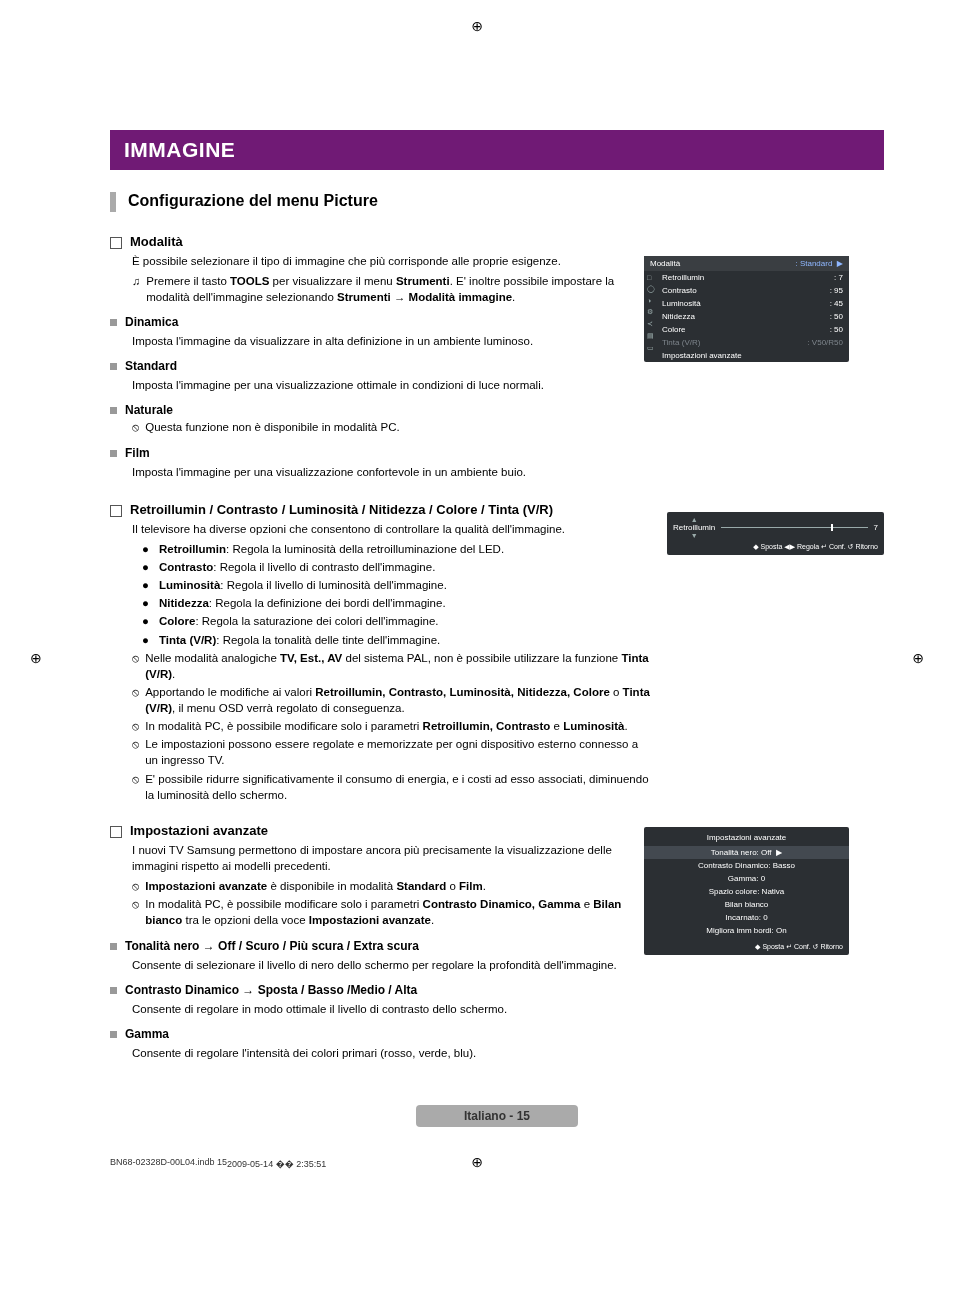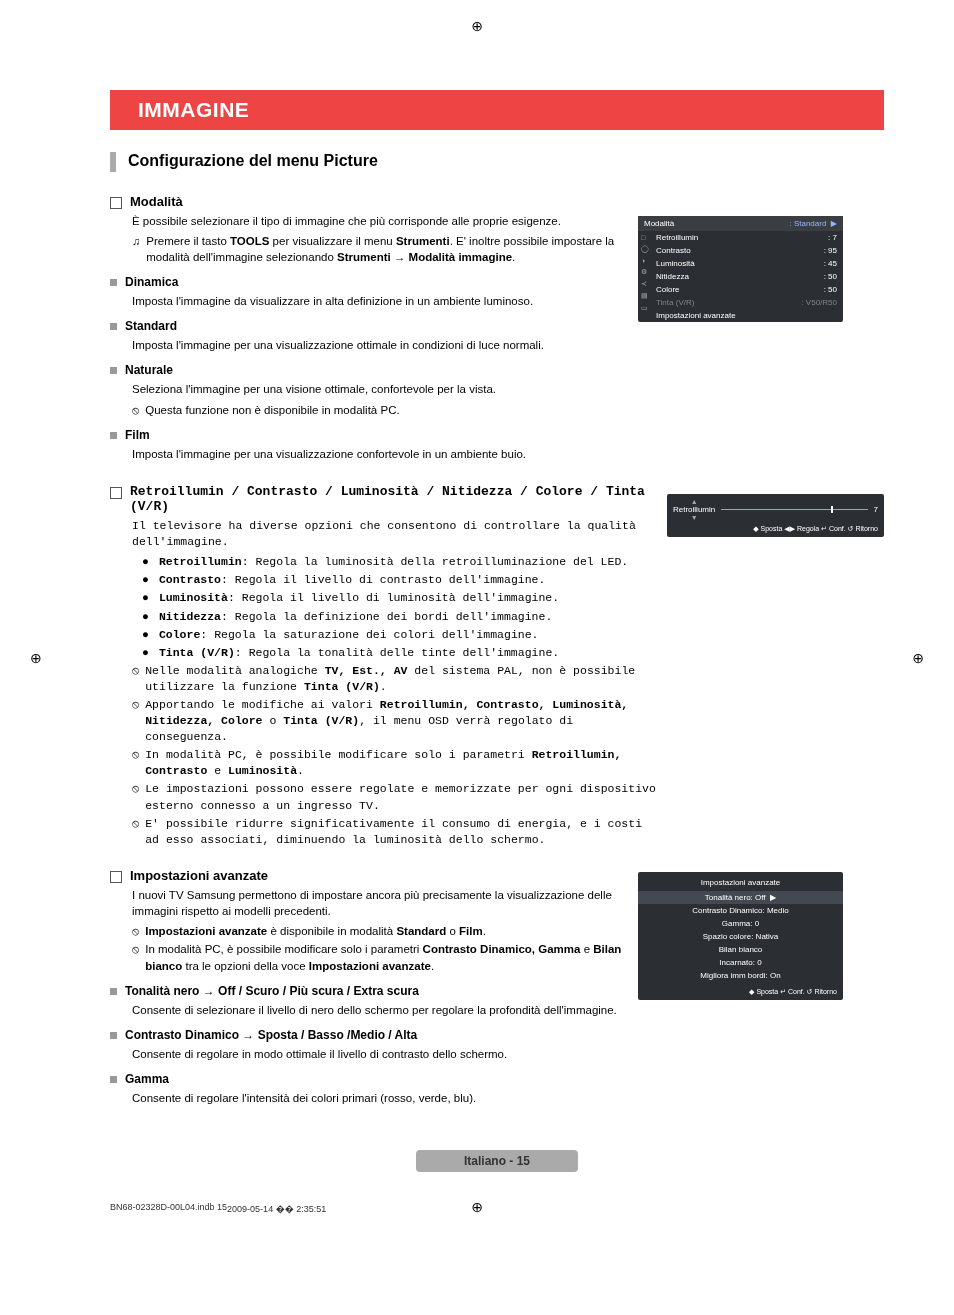--- a/index.html
+++ b/index.html
@@ -15,26 +15,27 @@
     position: relative;
     min-height: 1200px;
     box-sizing: border-box;
   }
   .reg-tl { position:absolute; top:18px; left:50%; transform:translateX(-50%); font-size:14px; }
   .reg-l  { position:absolute; top:650px; left:30px; font-size:14px; }
   .reg-r  { position:absolute; top:650px; right:30px; font-size:14px; }
   .reg-b  { position:absolute; bottom:40px; left:50%; transform:translateX(-50%); font-size:14px; }
 
   .banner {
-    background: #ef4444;
+    background: #701a75;
     color: #fff;
     font-weight: bold;
     font-size: 21px;
-    padding: 8px 28px;
+    padding: 8px 14px;
     letter-spacing: .5px;
+    margin-top: 40px;
   }
   .section-title-row {
     display:flex; align-items:flex-start;
     margin: 22px 0 8px 0;
   }
   .sect-bar { width:6px; height:20px; background:#aaa; margin-right:12px;}
   .section-title {
     font-weight: bold;
     font-size: 16px;
   }
@@ -53,21 +54,21 @@
     margin: 4px 0 4px 22px;
   }
   .mitem { display:flex; align-items:flex-start; margin: 10px 0 2px 0; }
   .msq { width:7px; height:7px; background:#999; margin:4px 8px 0 0; flex-shrink:0;}
   .mlabel { font-weight:bold; font-size:12px; }
   .note-row { display:flex; align-items:flex-start; margin:2px 0 2px 22px; font-size:11.5px; line-height:1.4;}
   .note-ic { font-size:11px; margin-right:6px; flex-shrink:0; margin-top:1px;}
   .bullet-row { display:flex; align-items:flex-start; margin:2px 0 2px 22px; font-size:11.5px; line-height:1.4;}
   .bullet-dot { margin:0 10px 0 10px; }
   .content-left { max-width:520px; }
-  .row-wrap { display:flex; align-items:flex-start; gap:8px; }
+  .row-wrap { display:flex; align-items:flex-start; gap:14px; }
   .right-col { flex-shrink:0; }
 
   
   .osd {
     background:#2b2f33; color:#fff; font-size:8px; width:205px; border-radius:2px;
   }
   .osd .hdr {
     display:flex; justify-content:space-between; padding:3px 6px 3px 6px;
     background:#3a3e42;
   }
@@ -139,21 +140,20 @@
       <div class="mitem">
           <div class="msq"></div>
           <div class="mlabel">Standard</div>
         </div>
       <div class="body">Imposta l'immagine per una visualizzazione ottimale in condizioni di luce normali.</div>
 
       <div class="mitem">
           <div class="msq"></div>
           <div class="mlabel">Naturale</div>
         </div>
-      <div class="body">Seleziona l'immagine per una visione ottimale, confortevole per la vista.</div>
       <div class="note-row">
           <span class="note-ic">⦸</span>
           <span>Questa funzione non è disponibile in modalità PC.</span>
         </div>
 
       <div class="mitem">
           <div class="msq"></div>
           <div class="mlabel">Film</div>
         </div>
       <div class="body">Imposta l'immagine per una visualizzazione confortevole in un ambiente buio.</div>
@@ -204,21 +204,21 @@
                 <span>Impostazioni avanzate</span>
                 <span></span>
               </div>
             </div>
         </div>
       </div>
     </div>
   </div>
 
   <div class="row-wrap" style="margin-top:4px;">
-    <div class="content-left" style="max-width:640px;font-family:Liberation Mono, monospace;">
+    <div class="content-left" style="max-width:640px;">
       <div class="qitem">
         <div class="qbox"></div>
         <div class="qlabel">Retroillumin / Contrasto / Luminosità / Nitidezza / Colore / Tinta (V/R)</div>
       </div>
       <div class="body">Il televisore ha diverse opzioni che consentono di controllare la qualità dell'immagine.</div>
       <div id="param-bullets">
           <div class="bullet-row">
             <span class="bullet-dot">●</span>
             <span><b>Retroillumin</b>: Regola la luminosità della retroilluminazione del LED.</span>
           </div>
@@ -318,21 +318,21 @@
     <div class="right-col" style="margin-top:18px;">
       <div class="osd2">
         <div class="ttl">Impostazioni avanzate</div>
         <div id="osd2rows">
             <div class="item hl">
               <span>Tonalità nero</span>
               <span>: Off&nbsp;&nbsp;▶</span>
             </div>
             <div class="item">
               <span>Contrasto Dinamico</span>
-              <span>: Medio</span>
+              <span>: Basso</span>
             </div>
             <div class="item">
               <span>Gamma</span>
               <span>: 0</span>
             </div>
             <div class="item">
               <span>Spazio colore</span>
               <span>: Nativa</span>
             </div>
             <div class="item">

